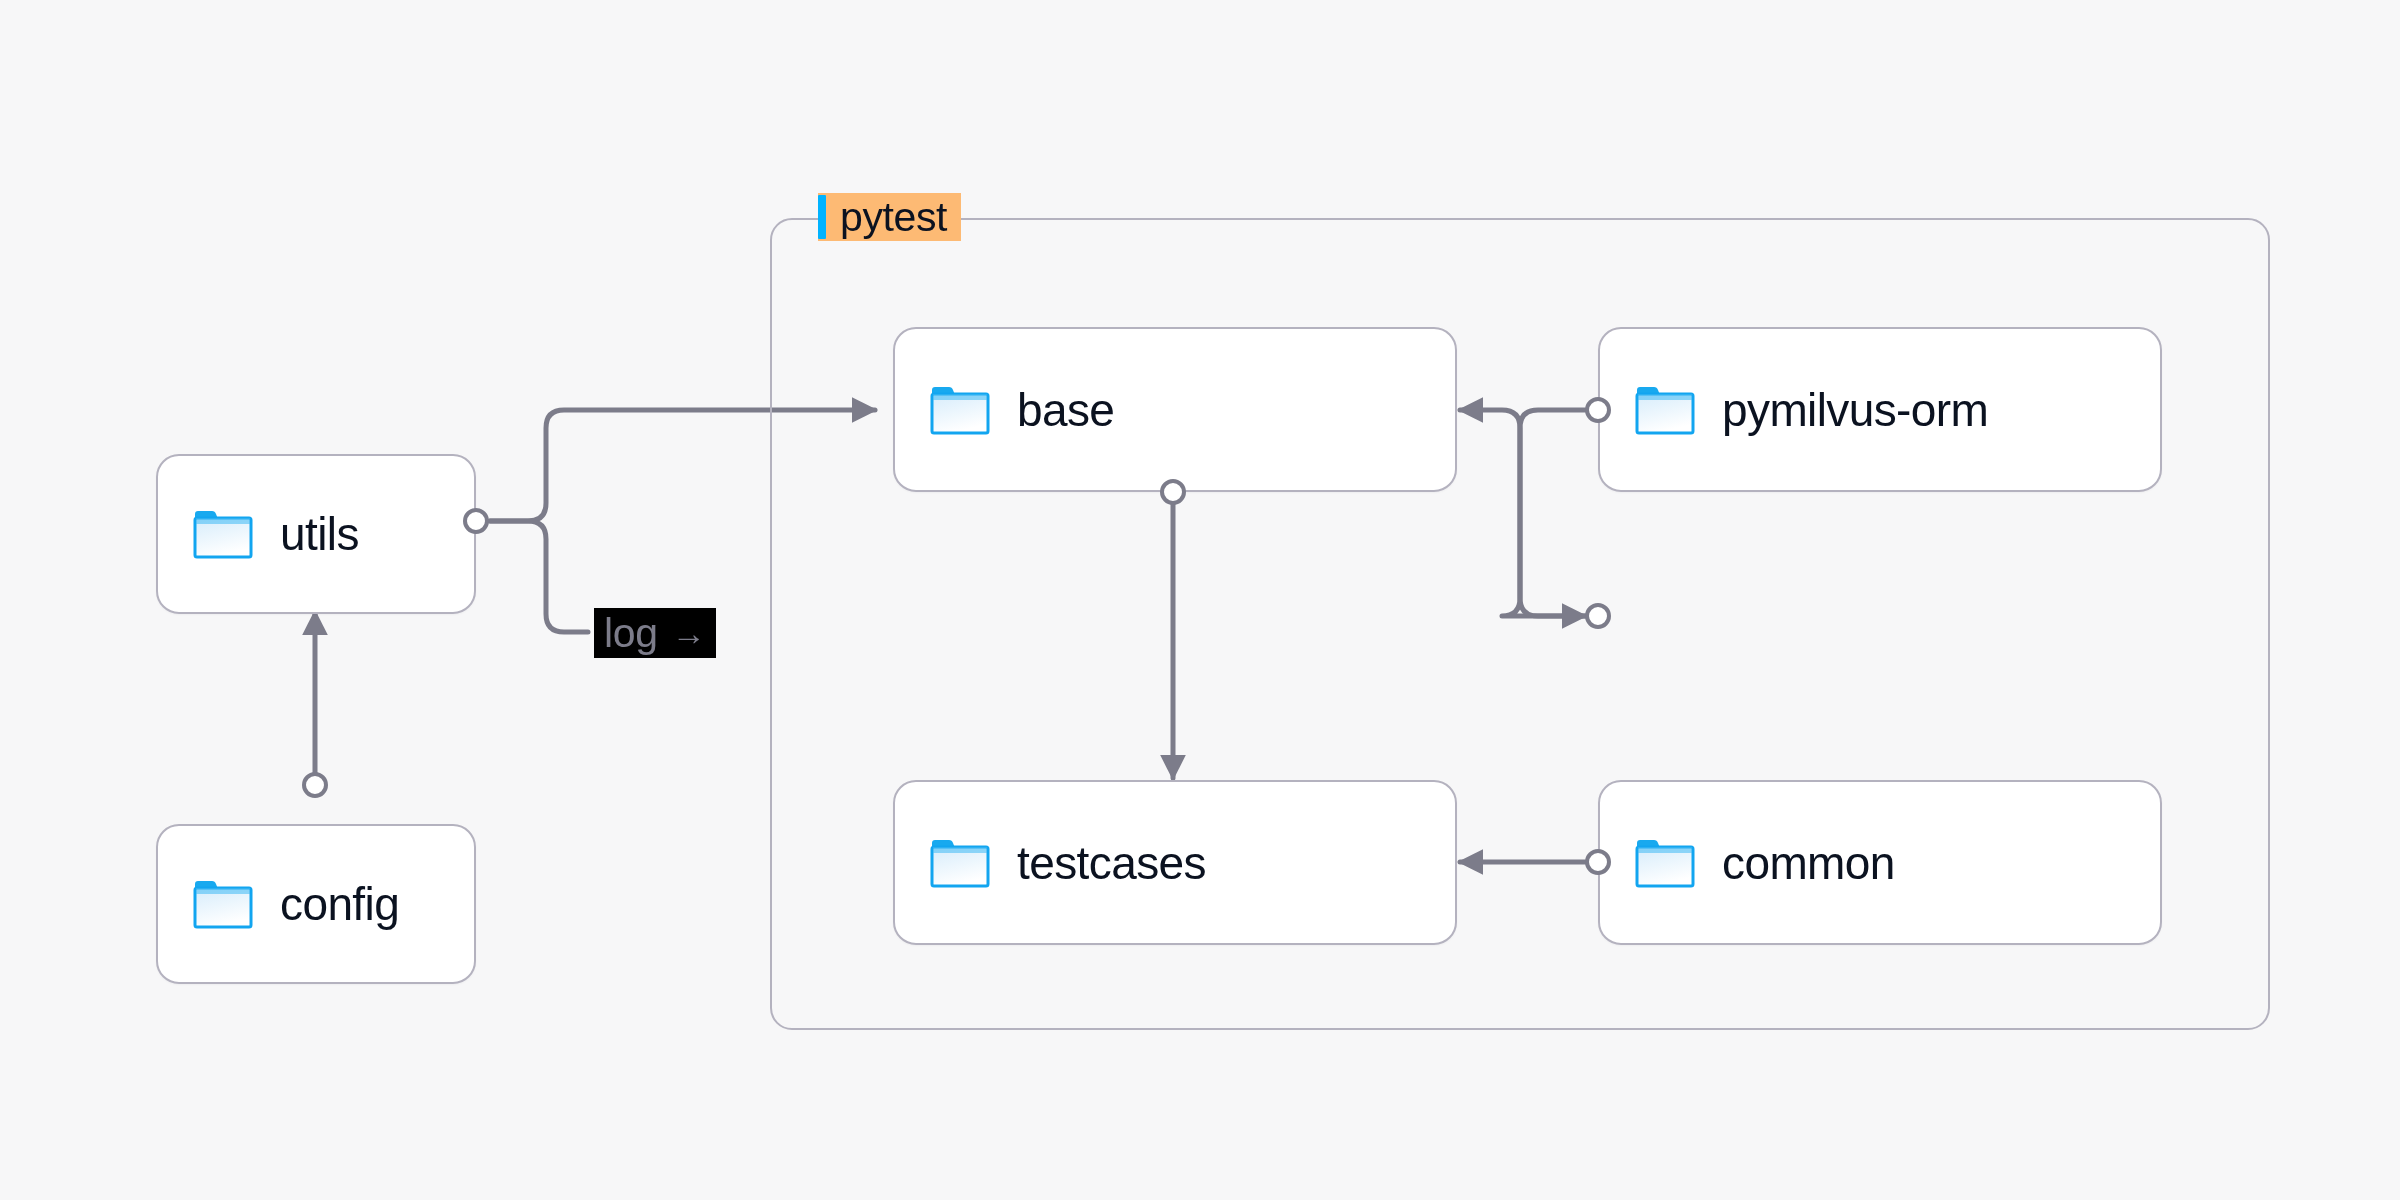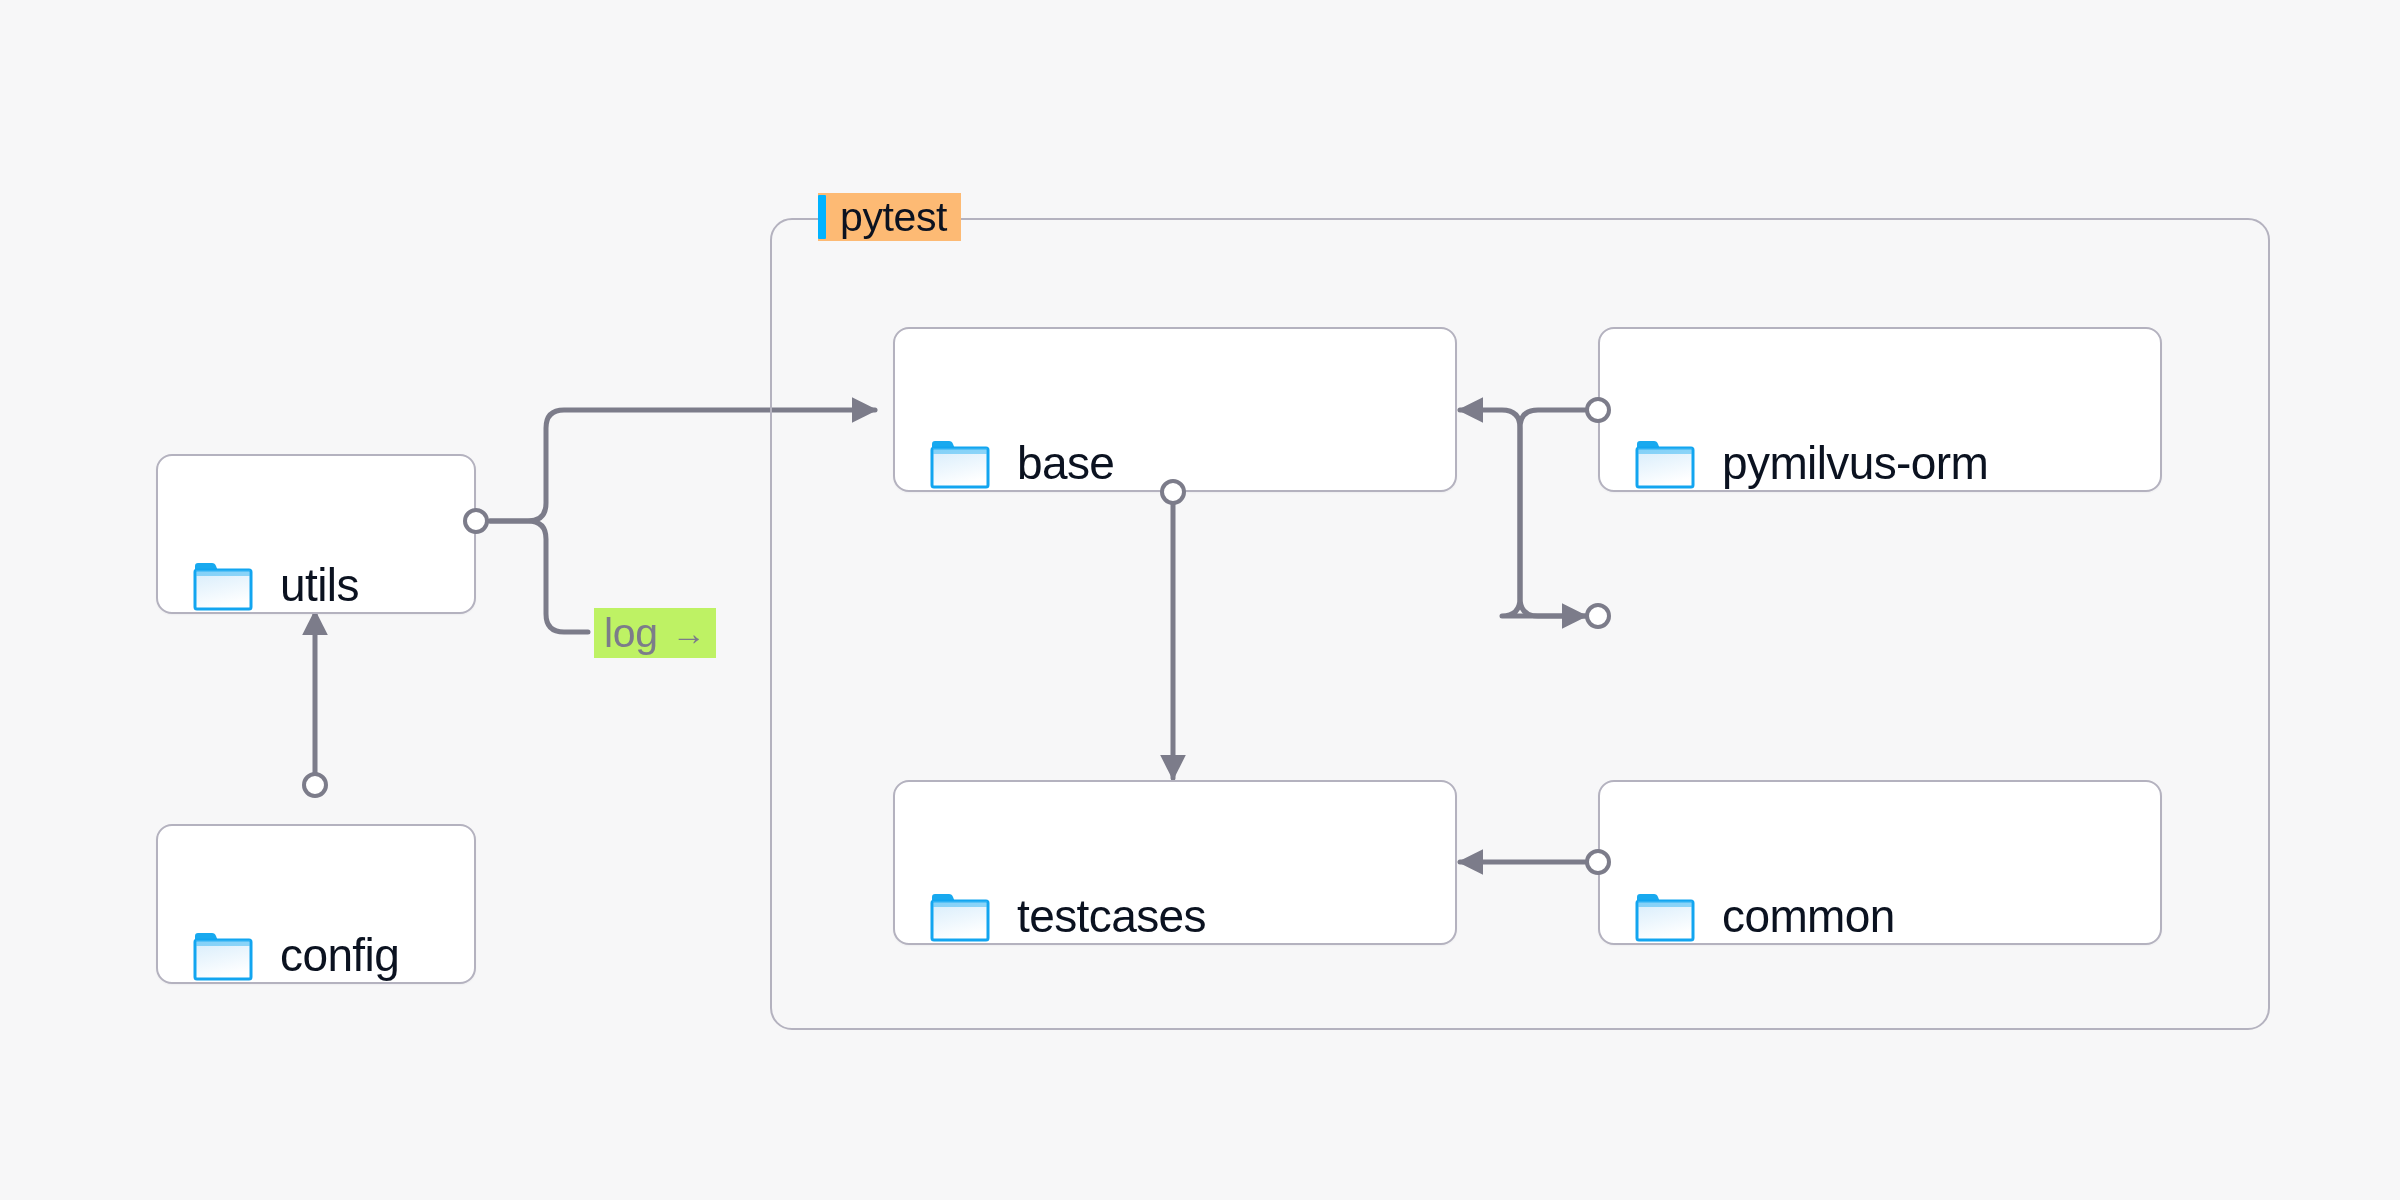--- a/index.html
+++ b/index.html
@@ -63,23 +63,23 @@
     color: #0b1220;
     letter-spacing: -0.4px;
   }
 
   
   .node {
     position: absolute;
     box-sizing: border-box;
     background: #ffffff;
     border: 2px solid #b4b2bf;
-    border-radius: 16px;
+    border-radius: 23px;
     display: flex;
-    align-items: flex-end;
+    align-items: center;
     padding-left: 34px;
     gap: 26px;
     box-shadow: 0 1px 2px rgba(16, 24, 40, 0.04);
   }
   .node-label {
     font-size: 46px;
     color: #0b1220;
     letter-spacing: -0.6px;
     white-space: nowrap;
   }
@@ -100,21 +100,21 @@
     border-radius: 50%;
     background: #ffffff;
   }
 
   
   .edge-label {
     position: absolute;
     display: flex;
     align-items: center;
     gap: 14px;
-    background: #bef264;
+    background: #000000;
     padding: 0 10px;
     white-space: nowrap;
   }
   .edge-label-text {
     font-size: 41px;
     color: #7c7c8a;
     letter-spacing: -0.3px;
   }
   .edge-label-arrow {
     font-size: 34px;

